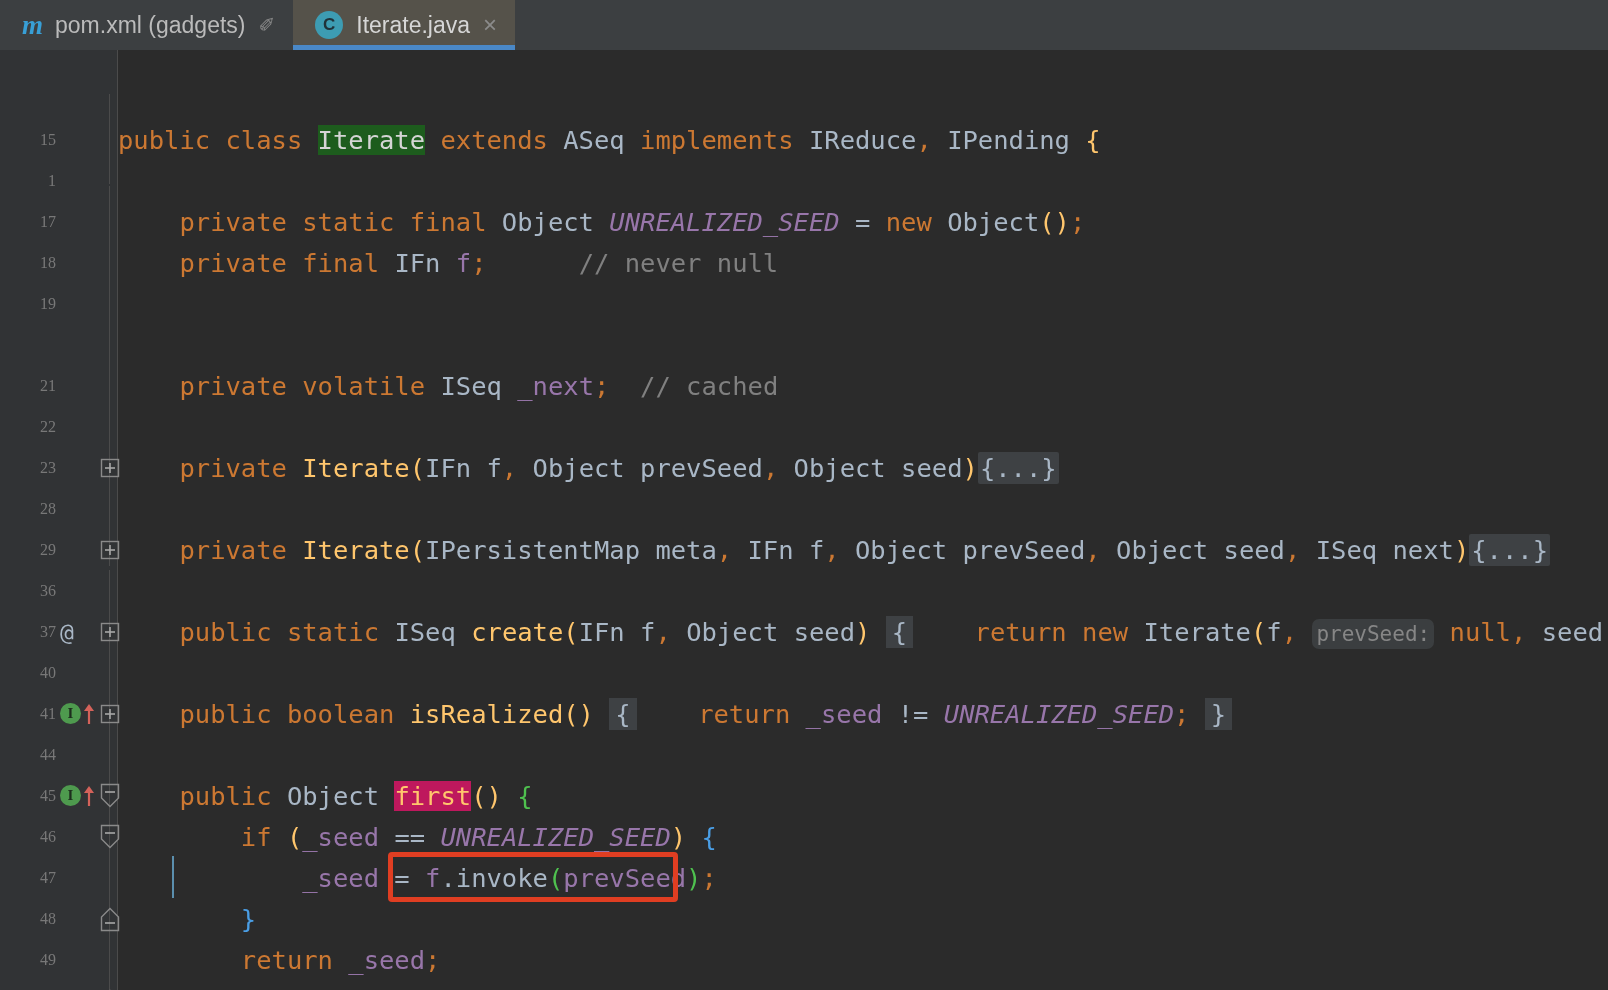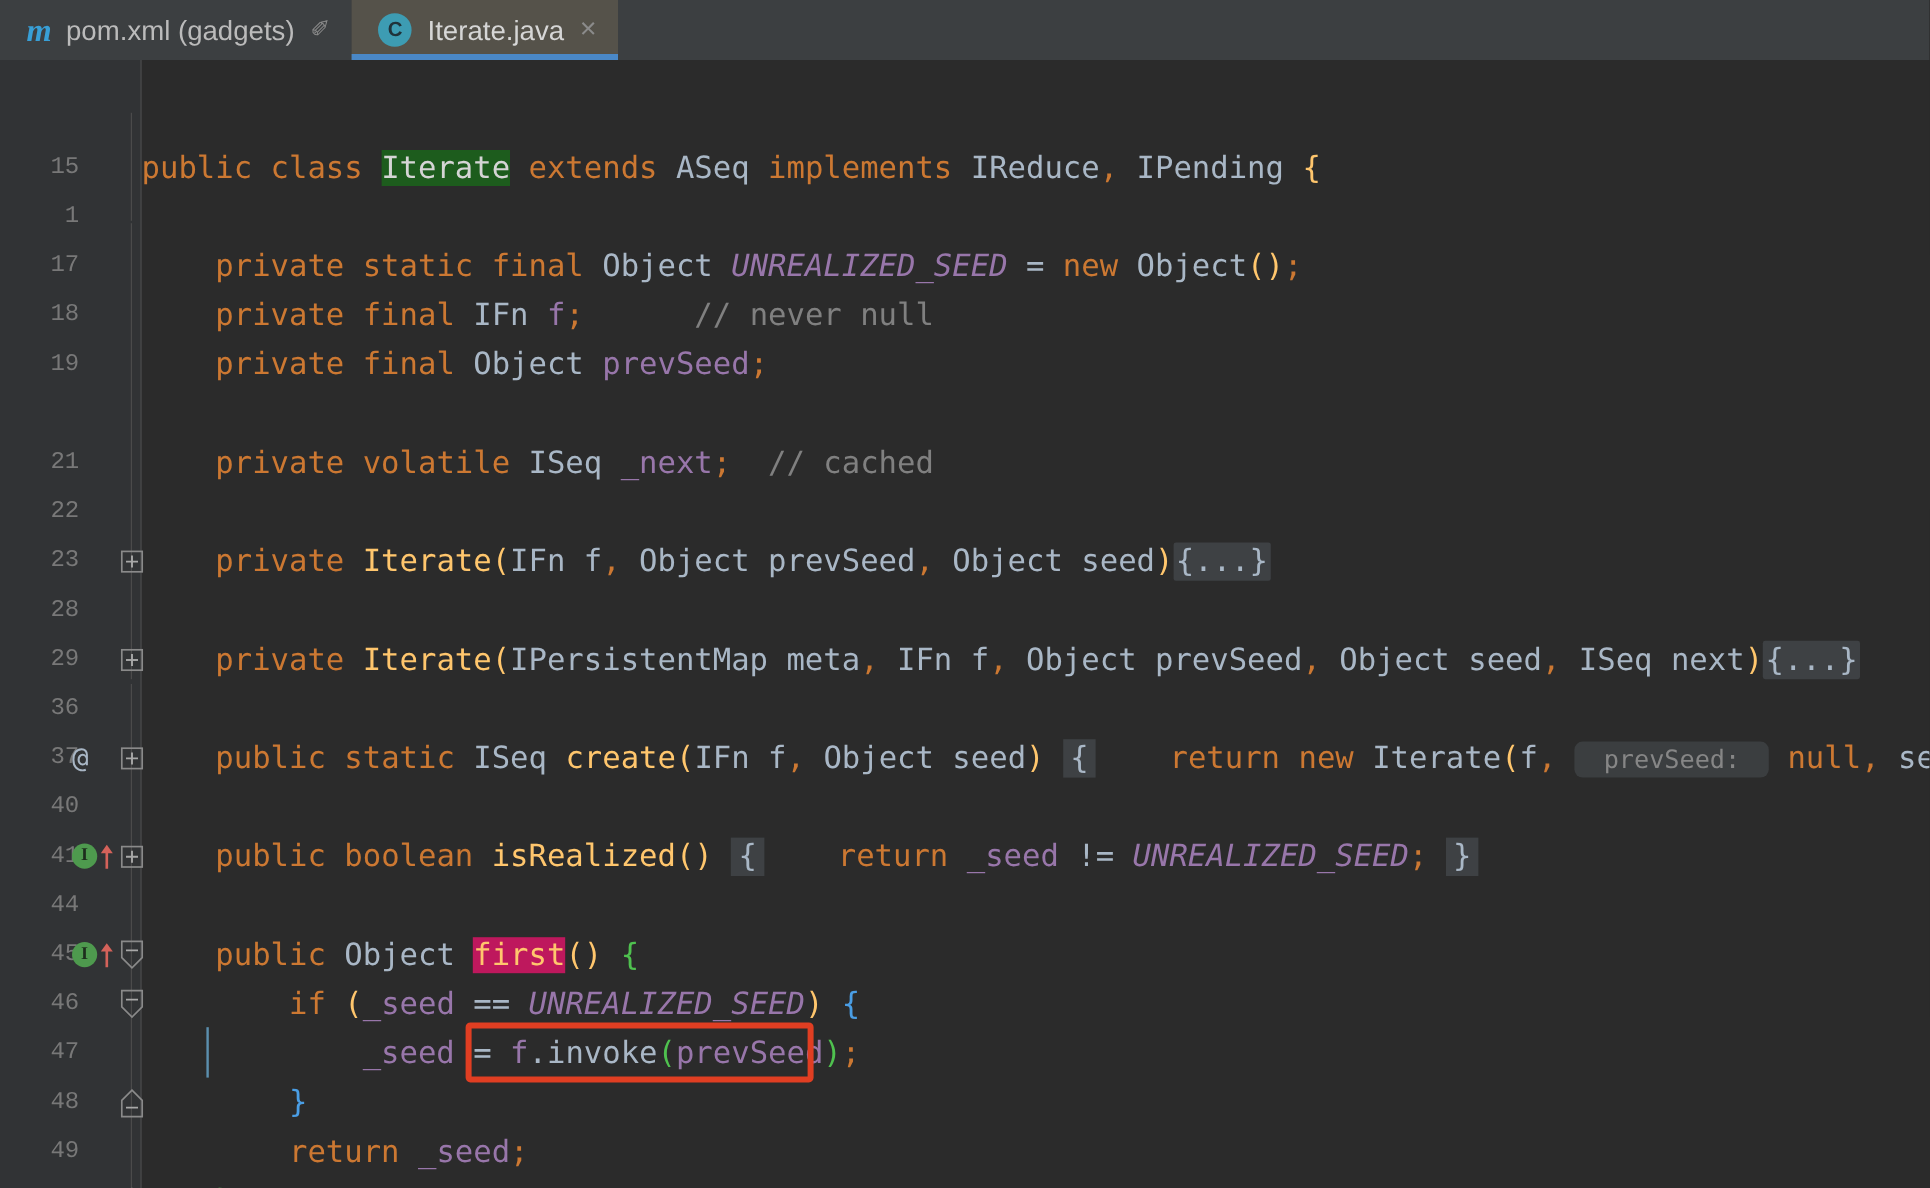--- a/index.html
+++ b/index.html
@@ -85,23 +85,22 @@
     height: 41.3px;
     display: flex;
     align-items: center;
   }
   .lnum {
     position: absolute;
     left: 0;
     width: 56px;
     text-align: right;
     color: #787878;
-    font-size: 20px;
-    font-family: Liberation Mono, monospace;
-    margin-left: 10px;
+    font-size: 16px;
+    font-family: Liberation Serif, serif;
   }
   .gmark {
     position: absolute;
     left: 60px;
     width: 50px;
     height: 41px;
     display: flex;
     align-items: center;
     gap: 2px;
   }
@@ -155,21 +154,21 @@
   .folded {
     background: #3e4144;
     color: #a9b7c6;
     border-radius: 2px;
     padding: 1px 2px;
   }
   .hint {
     background: #3b3e40;
     color: #868686;
     border-radius: 7px;
-    padding: 3px 24px;
+    padding: 3px 4px;
     font-size: 21px;
   }
   .brace-box {
     background: #3e4144;
     color: #a9b7c6;
     padding: 1px 6px;
   }
 
   
   .guide {
@@ -249,21 +248,20 @@
       <span class="code">    <span class="kw">private</span> <span class="kw">static</span> <span class="kw">final</span> <span class="typ">Object</span> <span class="sfld">UNREALIZED_SEED</span> <span class="op">=</span> <span class="kw">new</span> <span class="typ">Object</span><span class="br1">()</span><span class="sem">;</span></span>
     </div>
 
     <div class="line" style="top:192px">
       <span class="lnum">18</span>
       <span class="code">    <span class="kw">private</span> <span class="kw">final</span> <span class="typ">IFn</span> <span class="fld">f</span><span class="sem">;</span>      <span class="cmt">// never null</span></span>
     </div>
 
     <div class="line" style="top:233px">
       <span class="lnum">19</span>
-      <span class="code">    <span class="kw">private</span> <span class="kw">final</span> <span class="typ">Object</span> <span class="fld">prevSeed</span><span class="sem">;</span></span>
     </div>
 
 
     <div class="line" style="top:315px">
       <span class="lnum">21</span>
       <span class="code">    <span class="kw">private</span> <span class="kw">volatile</span> <span class="typ">ISeq</span> <span class="fld">_next</span><span class="sem">;</span>  <span class="cmt">// cached</span></span>
     </div>
 
     <div class="line" style="top:356px">
       <span class="lnum">22</span>

